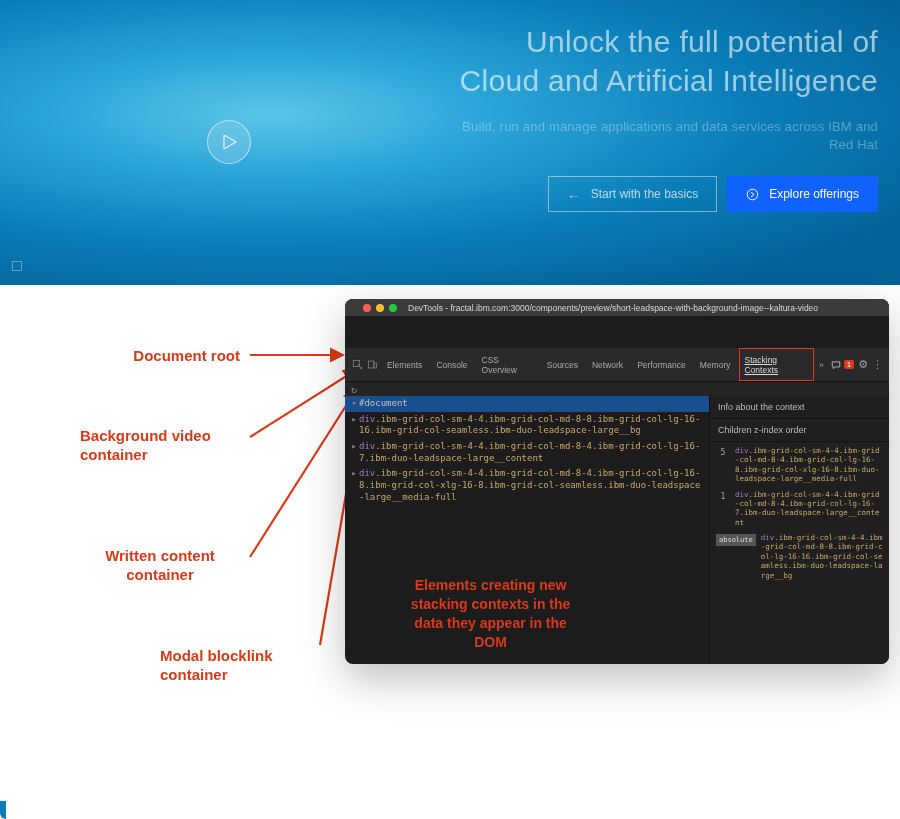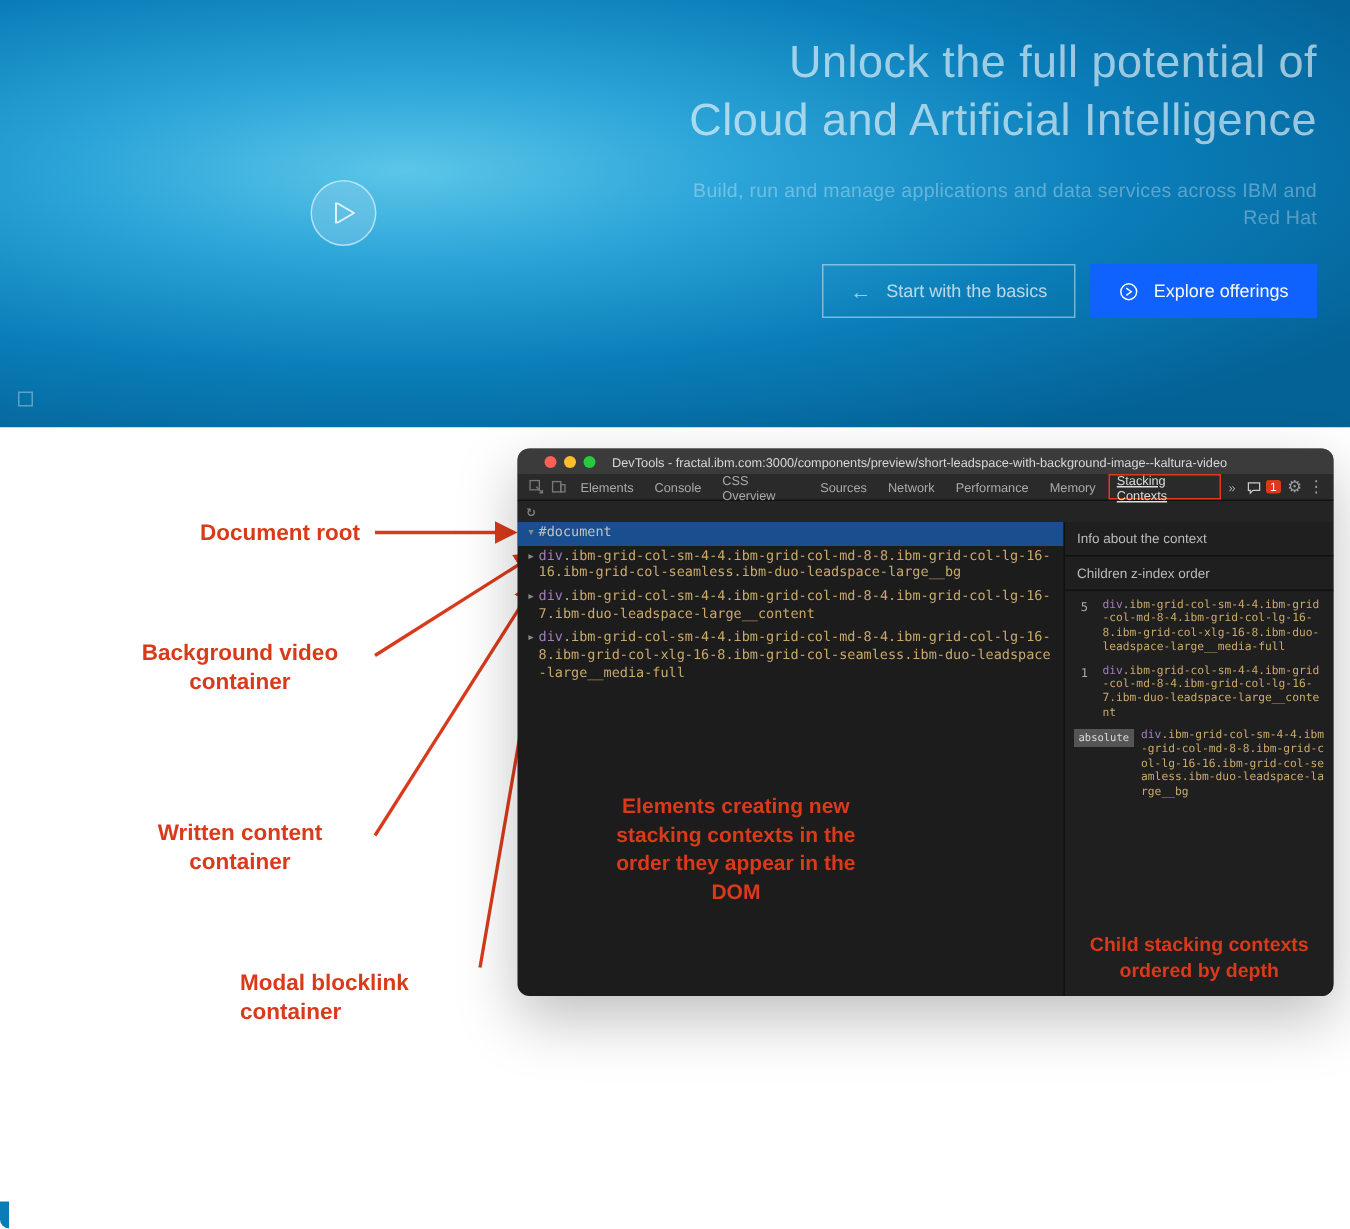--- a/index.html
+++ b/index.html
@@ -71,22 +71,22 @@
 }
 .titlebar {
   height: 17px; background: #3b3b3b; display: flex; align-items: center; padding: 0 18px;
   gap: 5px;
 }
 .tl-dot { width: 8px; height: 8px; border-radius: 50%; }
 .tl-dot.r{background:#ff5f56}.tl-dot.y{background:#ffbd2e}.tl-dot.g{background:#27c93f}
 .titlebar-text { font-size: 8.5px; color: #d8d8d8; margin-left: 6px; font-family: -apple-system, sans-serif; overflow:hidden; text-overflow:ellipsis; white-space:nowrap;}
 
 .tabbar {
-  height: 18px; background: #2a2a2a; display: flex; align-items: center;
-  border-bottom: 1px solid #111; padding-left: 6px; gap: 2px;
+  height: 34px; background: #2a2a2a; display: flex; align-items: center;
+  border-bottom: 1px solid #111; padding-left: 6px; gap: 2px; margin-top: 32px;
 }
 .tabbar .icon { width: 14px; height: 14px; display:flex; align-items:center; justify-content:center; opacity:0.7; }
 .tabbar .icon svg{width:11px;height:11px;stroke:#999;fill:none;stroke-width:1.3}
 .tab { font-size: 8.5px; color: #aaa; padding: 0 6px; height: 100%; display:flex; align-items:center; cursor:pointer; font-family:-apple-system,sans-serif;}
 .tab.active { border: 1.5px solid #e03a1a; color: #ddd; padding: 0 5px; text-decoration: underline; }
 .tabbar .spacer{flex:1}
 .tabbar .right{display:flex;align-items:center;gap:4px;padding-right:6px;font-family:-apple-system,sans-serif;}
 .bug{display:flex;align-items:center;gap:3px;background:transparent;color:#ddd;font-size:8.5px}
 .bug .badge{background:#d83a1a;color:#fff;font-size:8px;padding:0 3px;border-radius:2px}
 
@@ -148,21 +148,21 @@
         <span>Explore offerings</span>
       </div>
     </div>
   </div>
   <div class="hero-corner"></div>
 </div>
 
 <div class="lower">
 
   <div class="ann" style="right:660px; top:62px">Document root</div>
-  <div class="ann two-line" style="right:660px; top:142px; text-align:center">Background video container</div>
+  <div class="ann two-line" style="right:660px; top:142px; text-align:left">Background video container</div>
   <div class="ann two-line" style="right:660px; top:262px; text-align:center">Written content container</div>
   <div class="ann two-line" style="right:580px; top:362px; text-align:left">Modal blocklink container</div>
 
   <svg class="arrows">
     <defs>
       <marker id="ah" viewBox="0 0 10 10" refX="8" refY="5" markerWidth="7" markerHeight="7" orient="auto-start-reverse">
         <path d="M 0 0 L 10 5 L 0 10 z" fill="#d83a1a"></path>
       </marker>
     </defs>
 
@@ -235,21 +235,21 @@
         </div>
         <div class="row">
           <span class="tw">▸</span>
           <span class="node"><span class="tag">div</span><span class="cls">.ibm-grid-col-sm-4-4.ibm-grid-col-md-8-4.ibm-grid-col-lg-16-7.ibm-duo-leadspace-large__content</span></span>
         </div>
         <div class="row">
           <span class="tw">▸</span>
           <span class="node"><span class="tag">div</span><span class="cls">.ibm-grid-col-sm-4-4.ibm-grid-col-md-8-4.ibm-grid-col-lg-16-8.ibm-grid-col-xlg-16-8.ibm-grid-col-seamless.ibm-duo-leadspace-large__media-full</span></span>
         </div>
 
-        <div class="left-caption">Elements creating new stacking contexts in the order they appear in the DOM</div>
+        <div class="left-caption">Elements creating new stacking contexts in the data they appear in the DOM</div>
       </div>
 
       <div class="dt-right">
         <div class="rp-title">Info about the context</div>
         <div class="rp-title">Children z-index order</div>
         <div class="rp-list">
           <div class="rp-item">
             <span class="zchip">5</span>
             <span class="node"><span class="tag">div</span><span class="cls">.ibm-grid-col-sm-4-4.ibm-grid-col-md-8-4.ibm-grid-col-lg-16-8.ibm-grid-col-xlg-16-8.ibm-duo-leadspace-large__media-full</span></span>
           </div>

